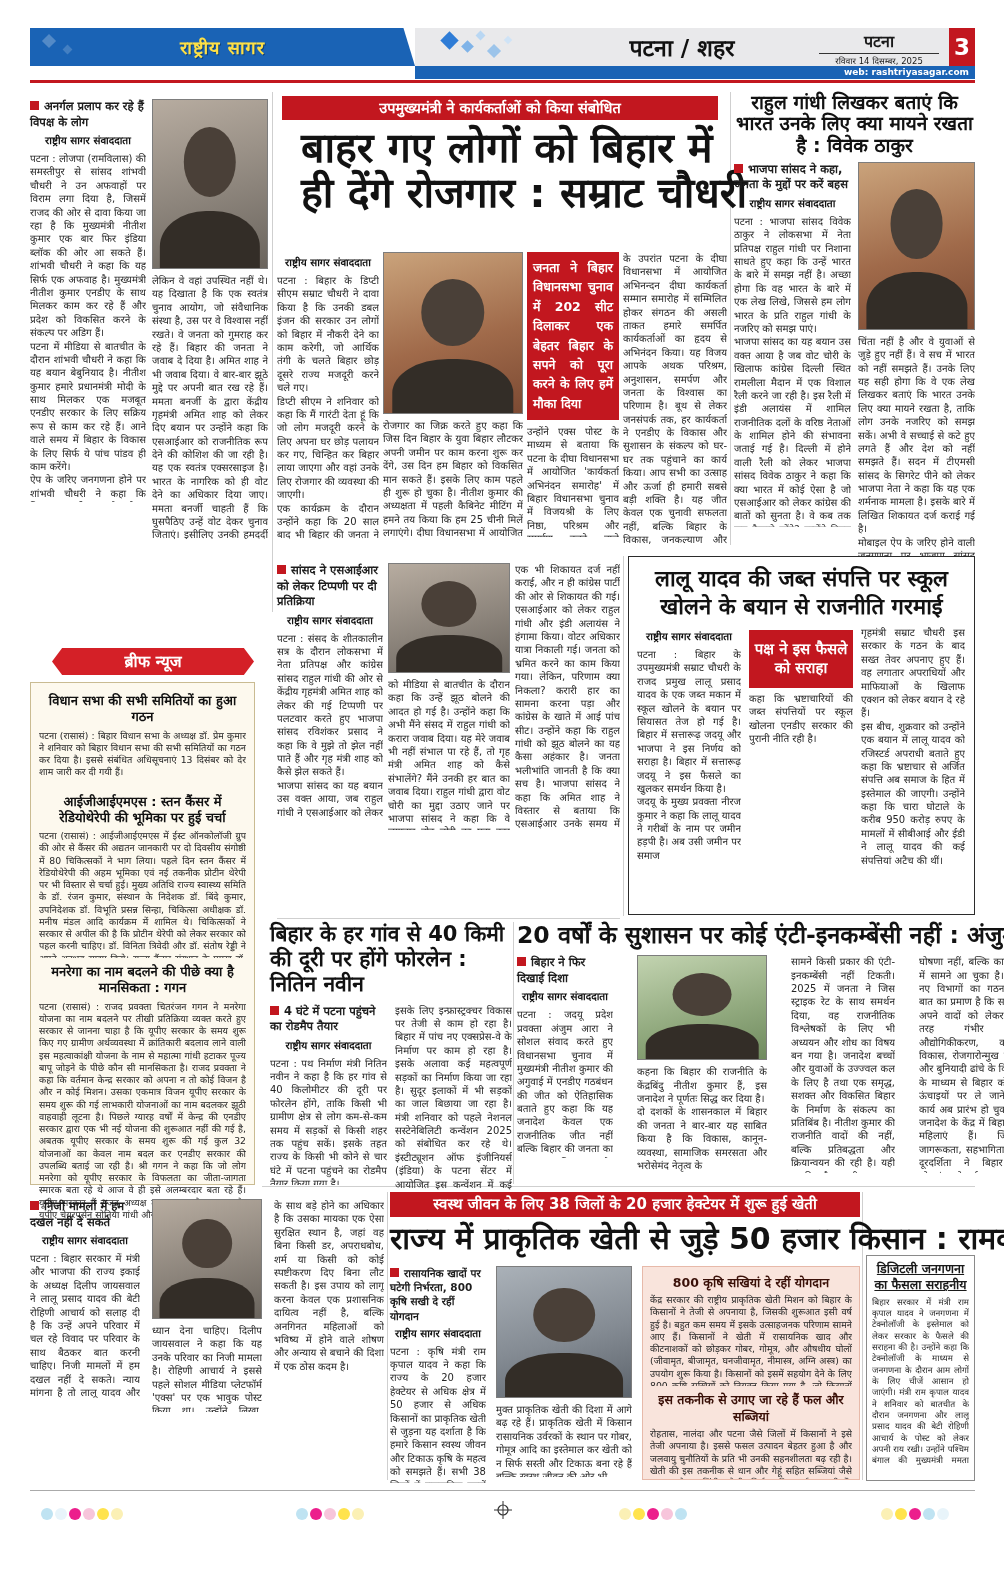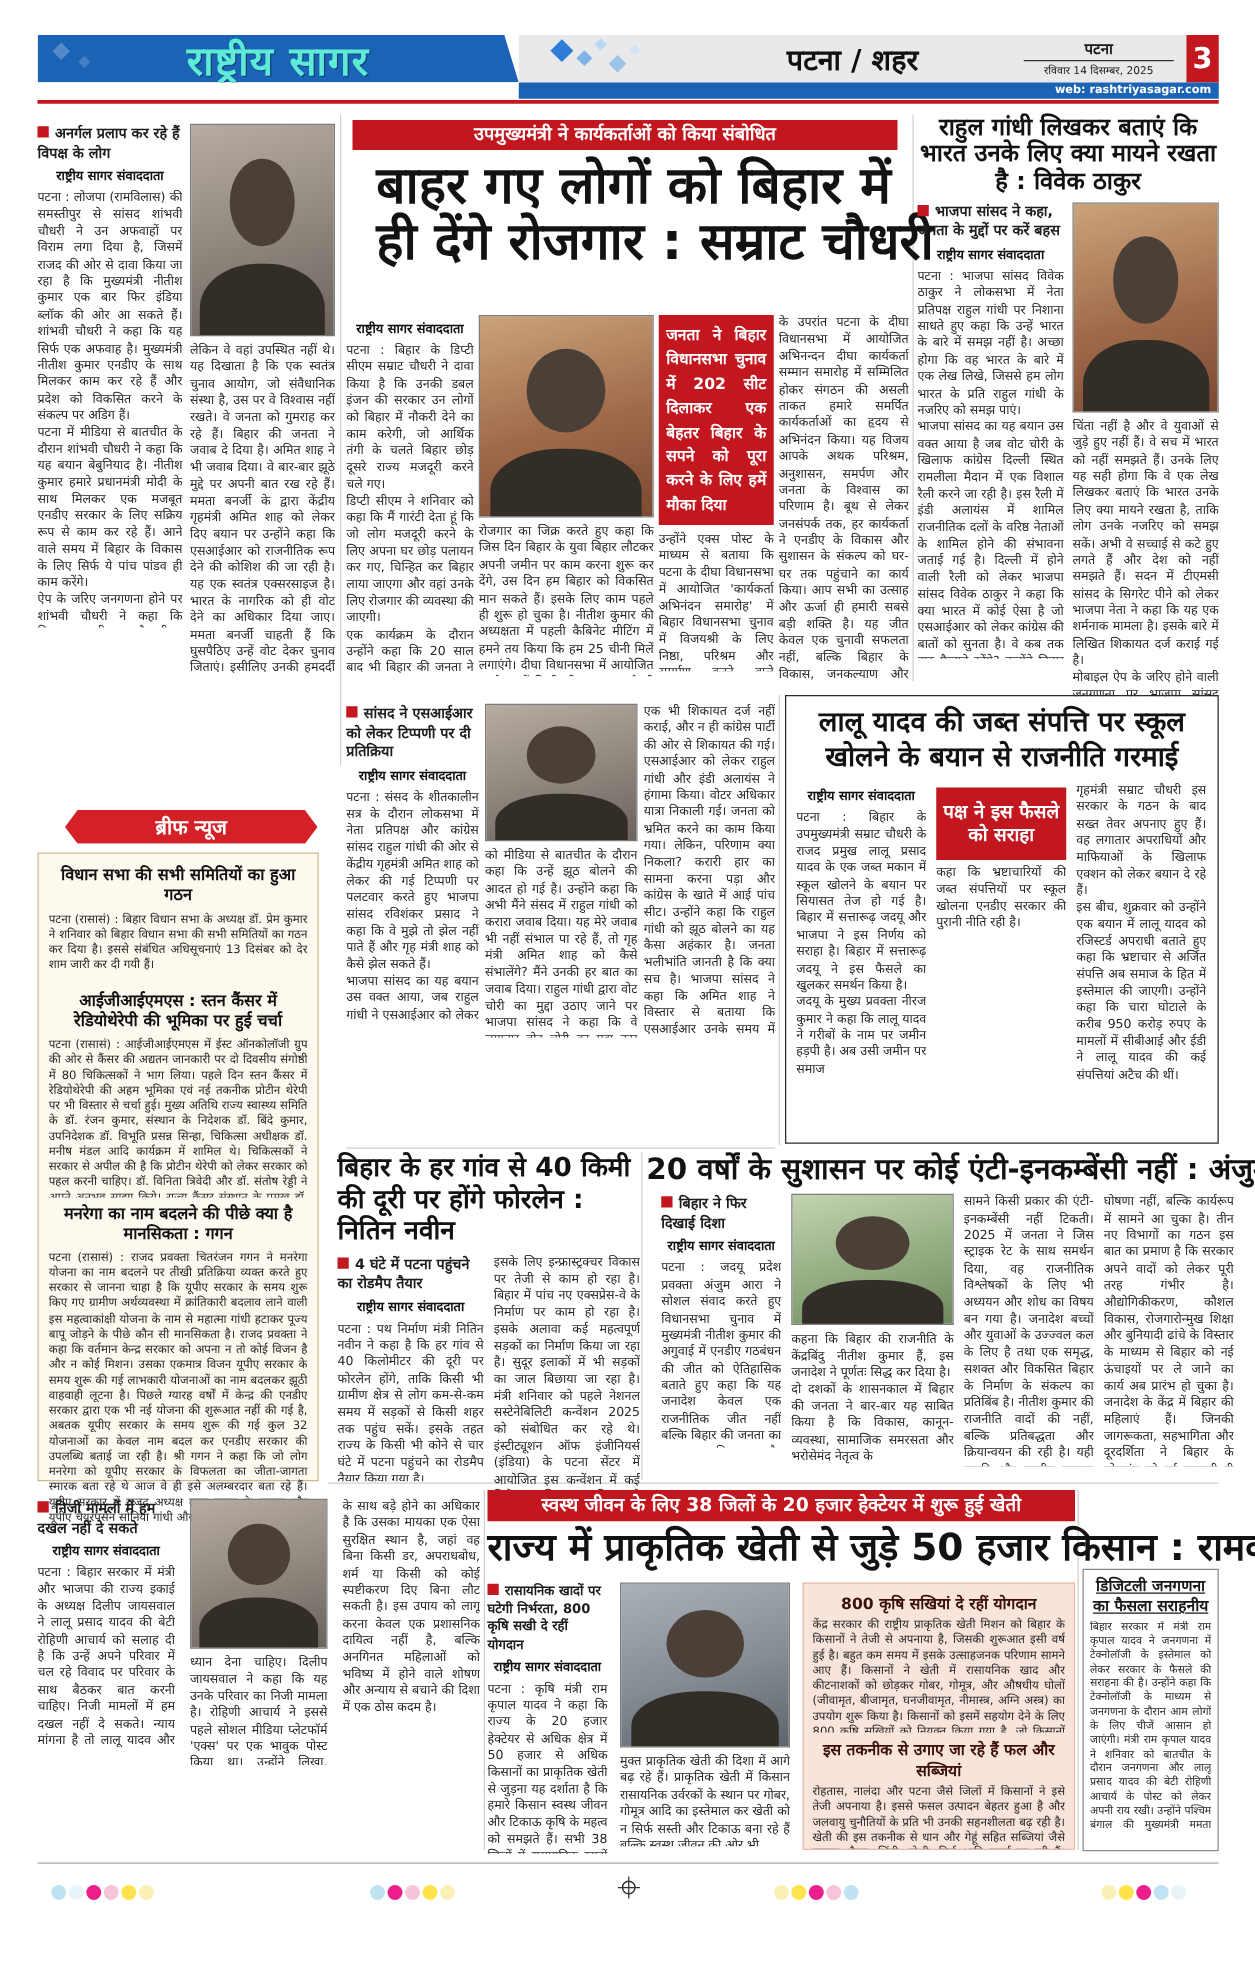--- a/index.html
+++ b/index.html
@@ -35,31 +35,31 @@
 </style>
 </head>
 <body>
 
 <div class="page">
 
   <div class="abs" style="left:30px;top:28px;width:945px;height:38px;display:flex;">
     <div style="width:385px;background:#1a63b5;position:relative;clip-path:polygon(0 0,97% 0,100% 100%,0 100%);display:flex;align-items:center;justify-content:center;">
       <span class="diamond" style="left:14px;top:8px;width:10px;height:10px;background:rgba(255,255,255,0.25);"></span>
       <span class="diamond" style="left:34px;top:18px;width:7px;height:7px;background:rgba(255,255,255,0.18);"></span>
-      <span style="color:#5eead4;font-weight:700;font-size:32px;letter-spacing:1px;text-shadow:1px 1px 0 #0d3f7a;">राष्ट्रीय सागर</span>
+      <span style="color:#fde047;font-weight:700;font-size:18px;letter-spacing:1px;text-shadow:1px 1px 0 #0d3f7a;">राष्ट्रीय सागर</span>
     </div>
     <div style="flex:1;background:#e9e9eb;position:relative;display:flex;align-items:center;justify-content:center;">
       <span class="diamond" style="left:28px;top:6px;width:13px;height:13px;background:#2e7cd6;"></span>
       <span class="diamond" style="left:48px;top:14px;width:9px;height:9px;background:#7fb3e8;"></span>
       <span class="diamond" style="left:62px;top:4px;width:7px;height:7px;background:#b9d7f3;"></span>
       <span class="diamond" style="left:74px;top:18px;width:10px;height:10px;background:#9cc4ea;"></span>
       <span class="diamond" style="left:90px;top:9px;width:6px;height:6px;background:#cfe3f6;"></span>
       <span style="font-weight:700;font-size:23px;color:#111;">पटना / शहर</span>
       <div style="position:absolute;right:10px;top:2px;width:120px;text-align:center;">
-        <div style="font-weight:700;font-size:12px;border-bottom:1px solid #333;padding-bottom:1px;">पटना</div>
+        <div style="font-weight:700;font-size:16px;border-bottom:1px solid #333;padding-bottom:1px;">पटना</div>
         <div style="font-size:8.5px;padding-top:1px;">रविवार 14 दिसम्बर, 2025</div>
       </div>
     </div>
     <div style="width:26px;background:#c2171f;color:#fff;font-weight:700;font-size:23px;display:flex;align-items:center;justify-content:center;">3</div>
   </div>
   <div class="abs" style="left:415px;top:66px;width:560px;height:13px;background:#1a63b5;color:#fff;font-size:9px;font-weight:700;text-align:right;line-height:13px;padding-right:6px;box-sizing:border-box;">web: rashtriyasagar.com</div>
   <div class="abs" style="left:30px;top:80px;width:945px;height:3px;background:#c2171f;"></div>
 
   <div class="abs vr" style="left:272px;top:92px;height:520px;"></div>
   <div class="abs vr" style="left:730px;top:92px;height:453px;"></div>
@@ -183,21 +183,21 @@
         <div class="txt" style="height:128px;">पटना : पथ निर्माण मंत्री नितिन नवीन ने कहा है कि हर गांव से 40 किलोमीटर की दूरी पर फोरलेन होंगे, ताकि किसी भी ग्रामीण क्षेत्र से लोग कम-से-कम समय में सड़कों से किसी शहर तक पहुंच सकें। इसके तहत राज्य के किसी भी कोने से चार घंटे में पटना पहुंचने का रोडमैप तैयार किया गया है।</div>
       </div>
       <div style="width:117px;">
         <div class="txt" style="height:192px;">इसके लिए इन्फ्रास्ट्रक्चर विकास पर तेजी से काम हो रहा है। बिहार में पांच नए एक्सप्रेस-वे के निर्माण पर काम हो रहा है। इसके अलावा कई महत्वपूर्ण सड़कों का निर्माण किया जा रहा है। सुदूर इलाकों में भी सड़कों का जाल बिछाया जा रहा है। मंत्री शनिवार को पहले नेशनल सस्टेनेबिलिटी कन्वेंशन 2025 को संबोधित कर रहे थे। इंस्टीट्यूशन ऑफ इंजीनियर्स (इंडिया) के पटना सेंटर में आयोजित इस कन्वेंशन में कई विशेषज्ञ शामिल हुए। रविवार को भी कन्वेंशन जारी रहेगा।</div>
       </div>
     </div>
   </div>
 
   <div class="abs" style="left:517px;top:922px;width:458px;height:262px;">
     <div class="headline" style="font-size:23.5px;white-space:nowrap;">20 वर्षों के सुशासन पर कोई एंटी-इनकम्बेंसी नहीं : अंजुम आरा</div>
-    <div class="grid" style="grid-template-columns:96px 130px 104px 104px;gap:8px;margin-top:7px;height:218px;margin-left:12px;">
+    <div class="grid" style="grid-template-columns:96px 130px 104px 104px;gap:24px;margin-top:7px;height:218px;">
       <div>
         <div class="subhead"><span class="sq"></span><span>बिहार ने फिर दिखाई दिशा</span></div>
         <div class="byline">राष्ट्रीय सागर संवाददाता</div>
         <div class="txt" style="height:150px;">पटना : जदयू प्रदेश प्रवक्ता अंजुम आरा ने सोशल संवाद करते हुए विधानसभा चुनाव में मुख्यमंत्री नीतीश कुमार की अगुवाई में एनडीए गठबंधन की जीत को ऐतिहासिक बताते हुए कहा कि यह जनादेश केवल एक राजनीतिक जीत नहीं बल्कि बिहार की जनता का सुशासन, विकास और सामाजिक न्याय के प्रति अटूट विश्वास का सशक्त प्रमाण है। प्रधानमंत्री जी का यह</div>
       </div>
       <div>
         <div class="photo green" style="width:128px;height:103px;margin-bottom:5px;"></div>
         <div class="txt" style="height:108px;">कहना कि बिहार की राजनीति के केंद्रबिंदु नीतीश कुमार हैं, इस जनादेश ने पूर्णतः सिद्ध कर दिया है।
 दो दशकों के शासनकाल में बिहार की जनता ने बार-बार यह साबित किया है कि विकास, कानून-व्यवस्था, सामाजिक समरसता और भरोसेमंद नेतृत्व के</div>
       </div>

